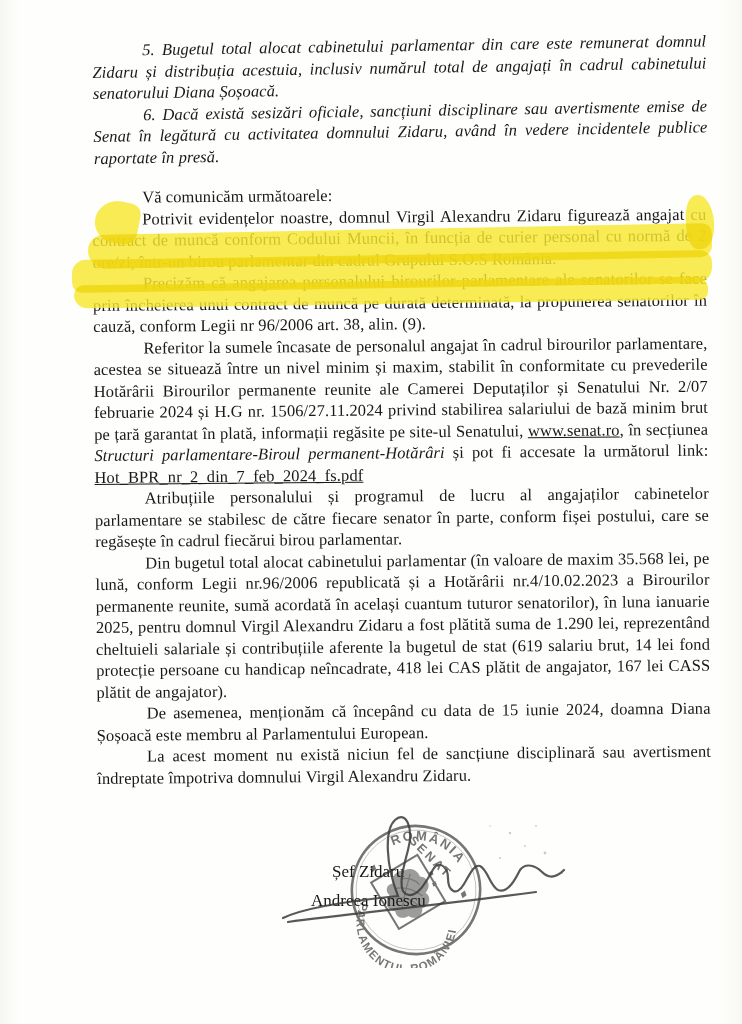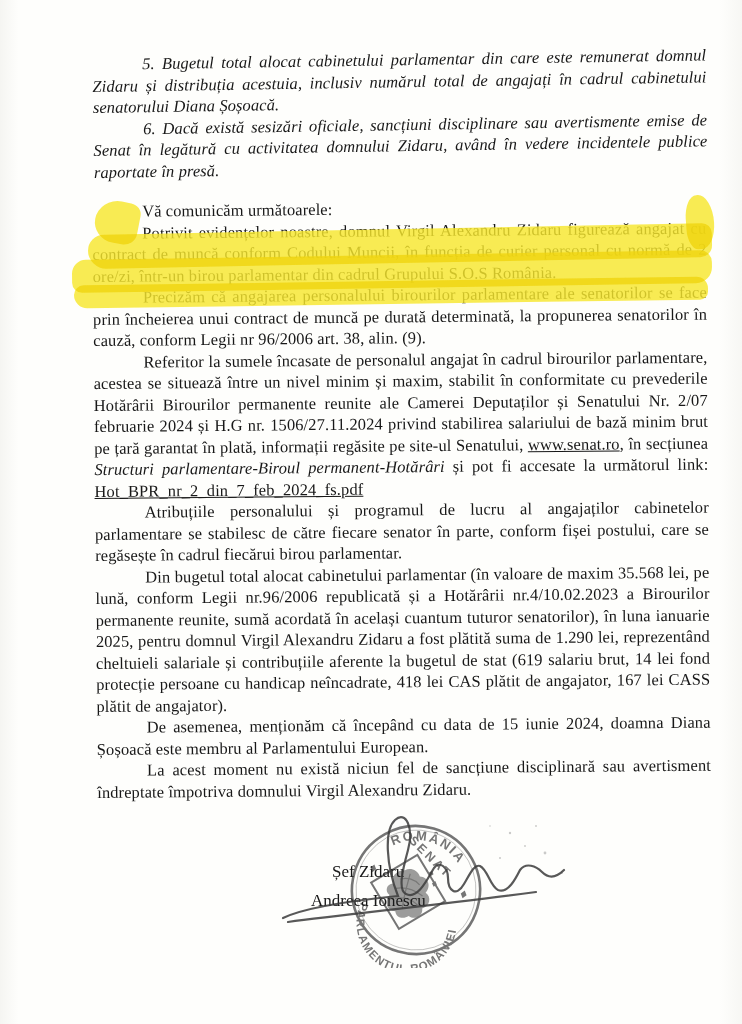--- a/index.html
+++ b/index.html
@@ -4,21 +4,21 @@
 <style>
   html,body{margin:0;padding:0;}
   .page{
     position:relative;
     width:742px;height:1024px;
     background:linear-gradient(90deg,#f5f5f2 0,#fefefc 2.5%,#fefefc 97%,#f7f7f4 100%);
     overflow:hidden;
     font-family:"Liberation Serif", serif;
     color:#181818;
   }
-  .letter-text{position:absolute;left:92px;top:54px;width:614px;z-index:1;}
+  .letter-text{position:absolute;left:92px;top:40px;width:614px;z-index:1;}
   .intro{transform:rotate(-0.9deg);transform-origin:0 0;}
   .intro p{
     margin:0;font-style:italic;font-size:16.5px;line-height:21.5px;
     text-align:justify;text-indent:50px;letter-spacing:.1px;
   }
   .body-block{transform:rotate(-0.5deg);transform-origin:0 0;margin-top:18px;}
   .body-block p{
     margin:0;font-size:16.5px;line-height:21.5px;
     text-align:justify;text-indent:50px;letter-spacing:.1px;
   }

